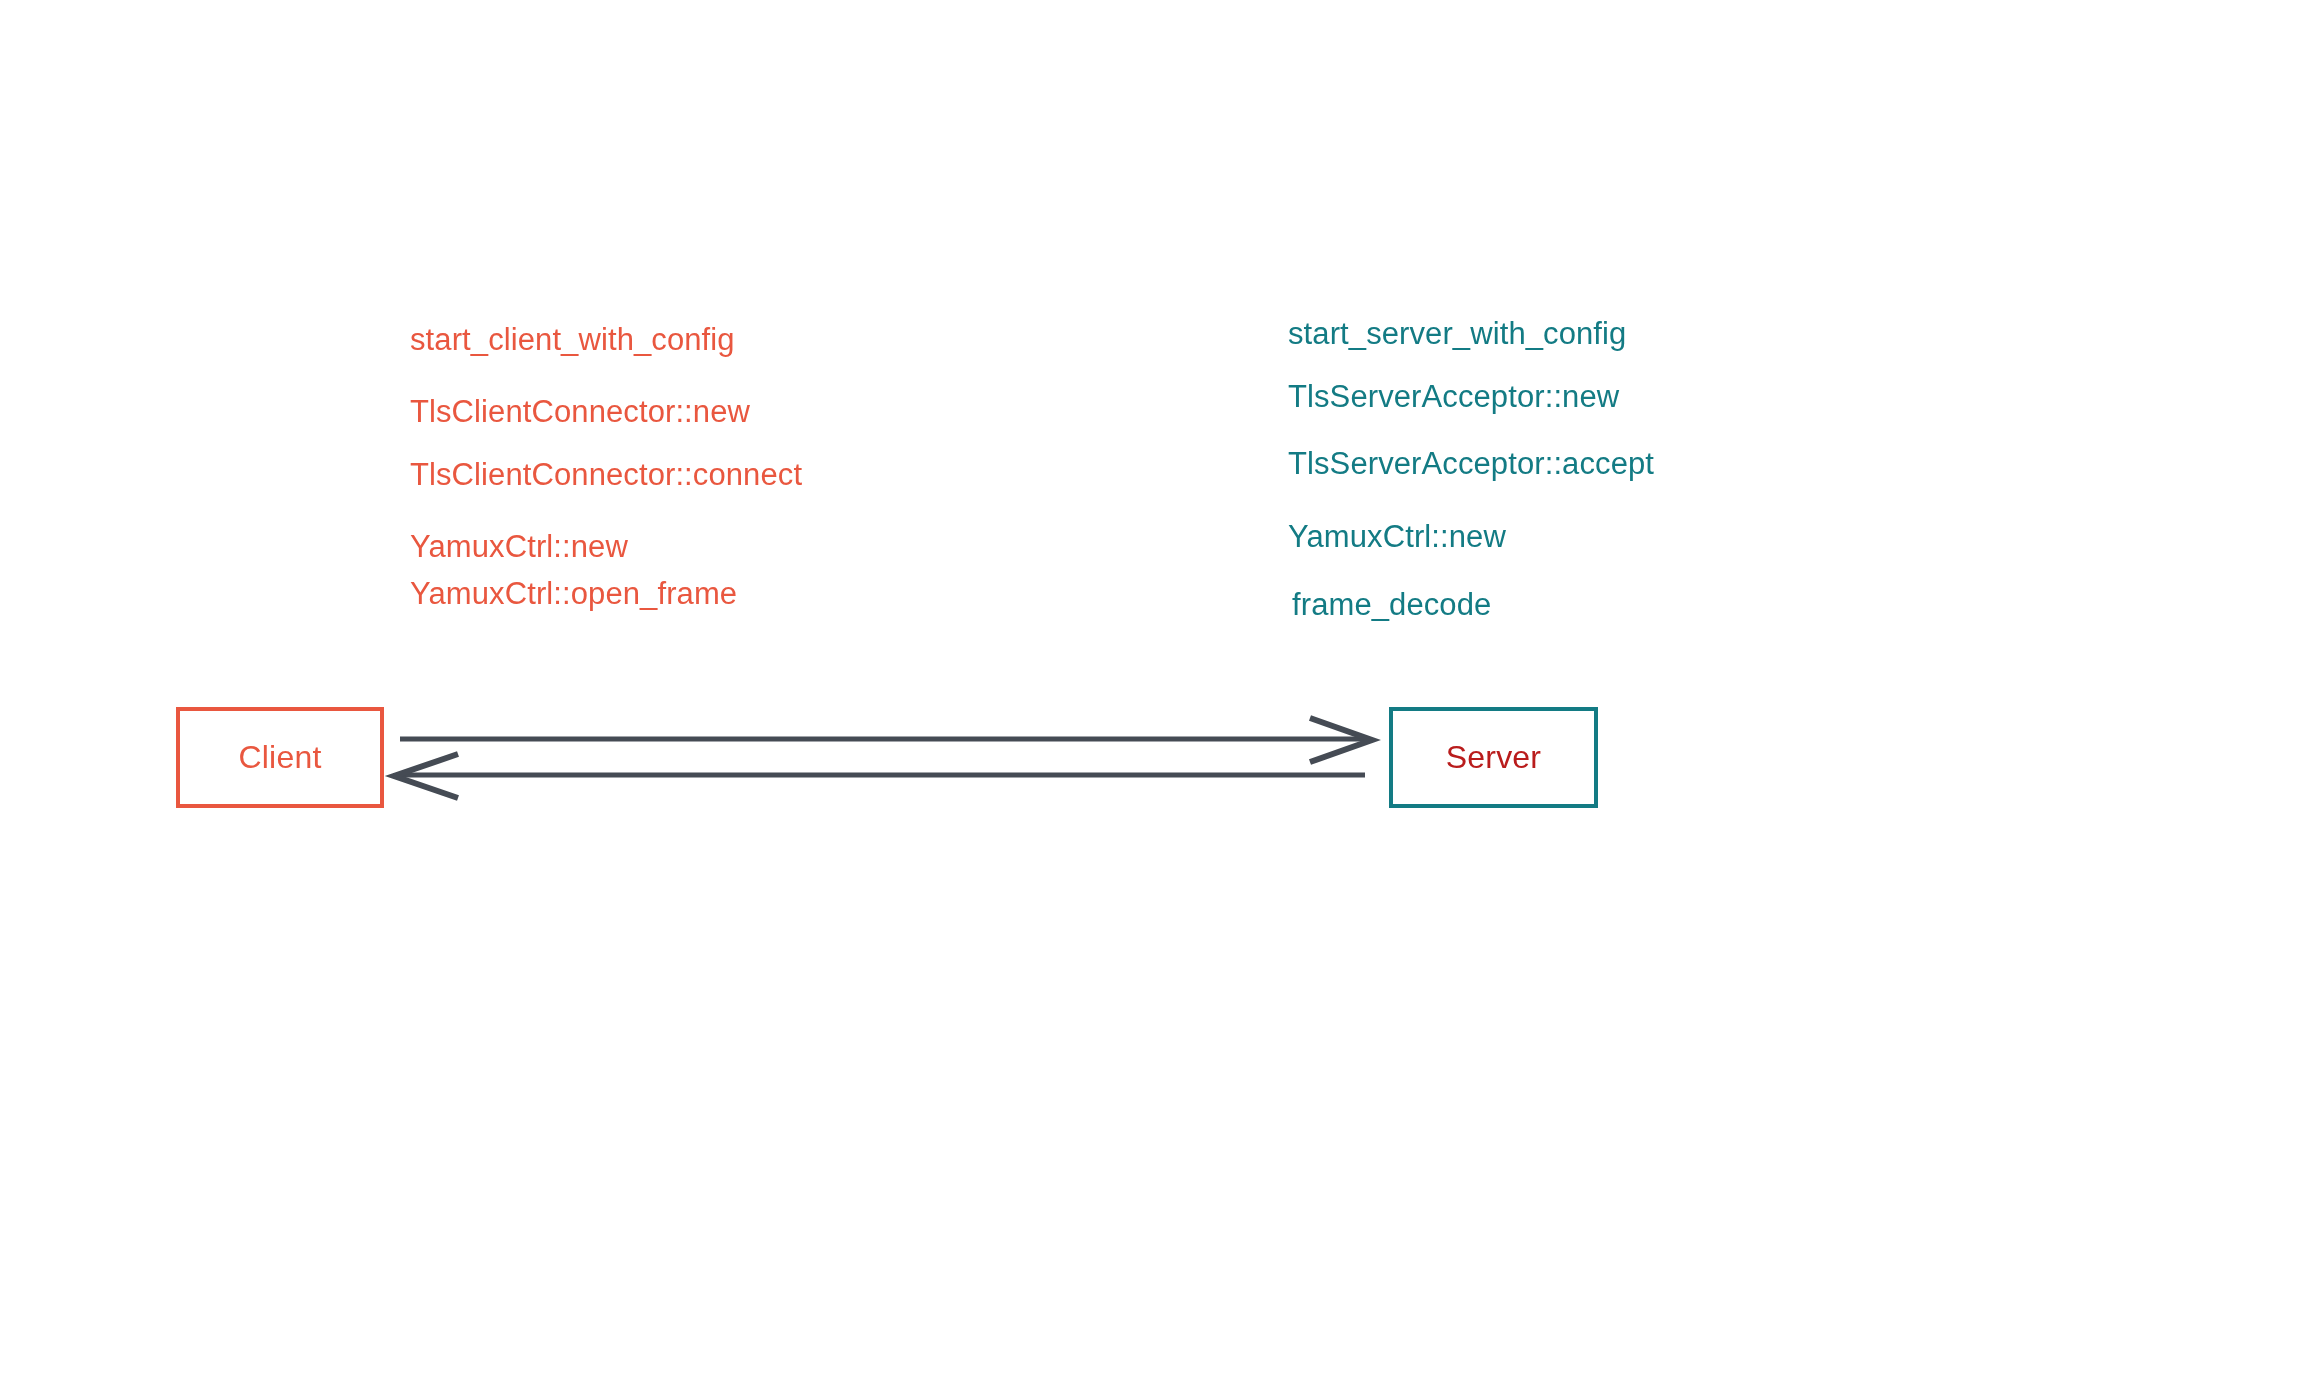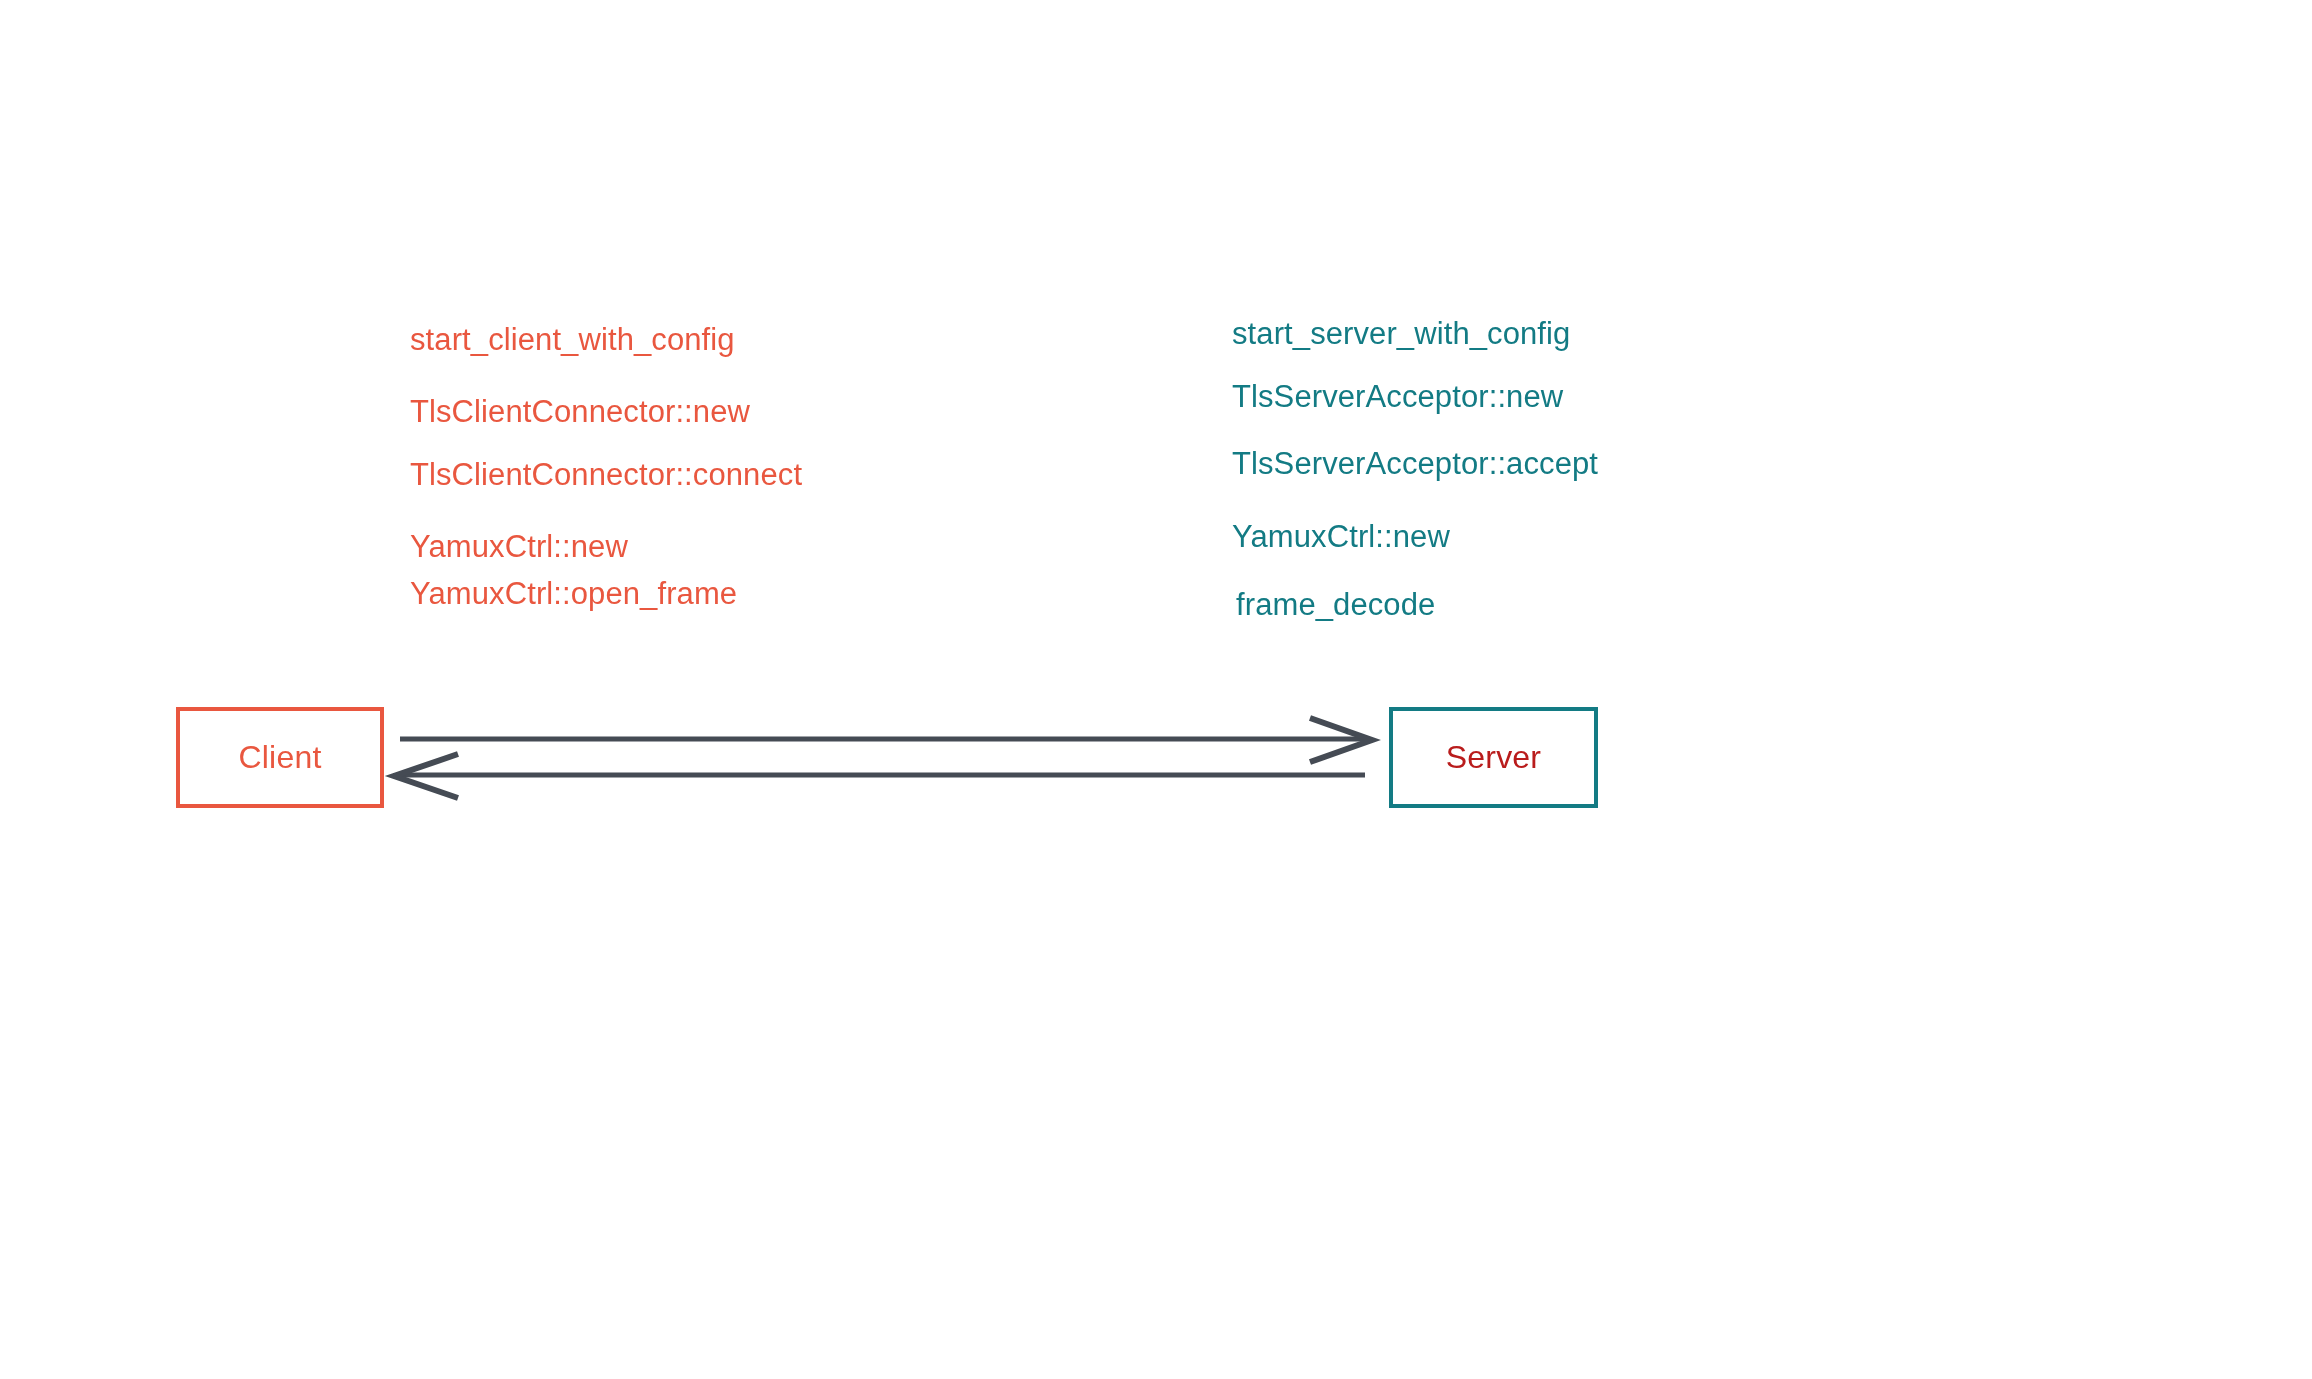--- a/index.html
+++ b/index.html
@@ -29,21 +29,21 @@
     font-size: 31px;
     line-height: 1;
     letter-spacing: 0.1px;
   }
   .client-stack {
     left: 410px;
     top: 324px;
     color: #E9573F;
   }
   .server-stack {
-    left: 1232px;
+    left: 1288px;
     top: 318px;
     color: #137B84;
   }
   .server-stack-bottom {
     left: 1246px;
     top: 872px;
     color: #137B84;
   }
   .client-stack .line { color: #E9573F; }
   .server-stack .line,

